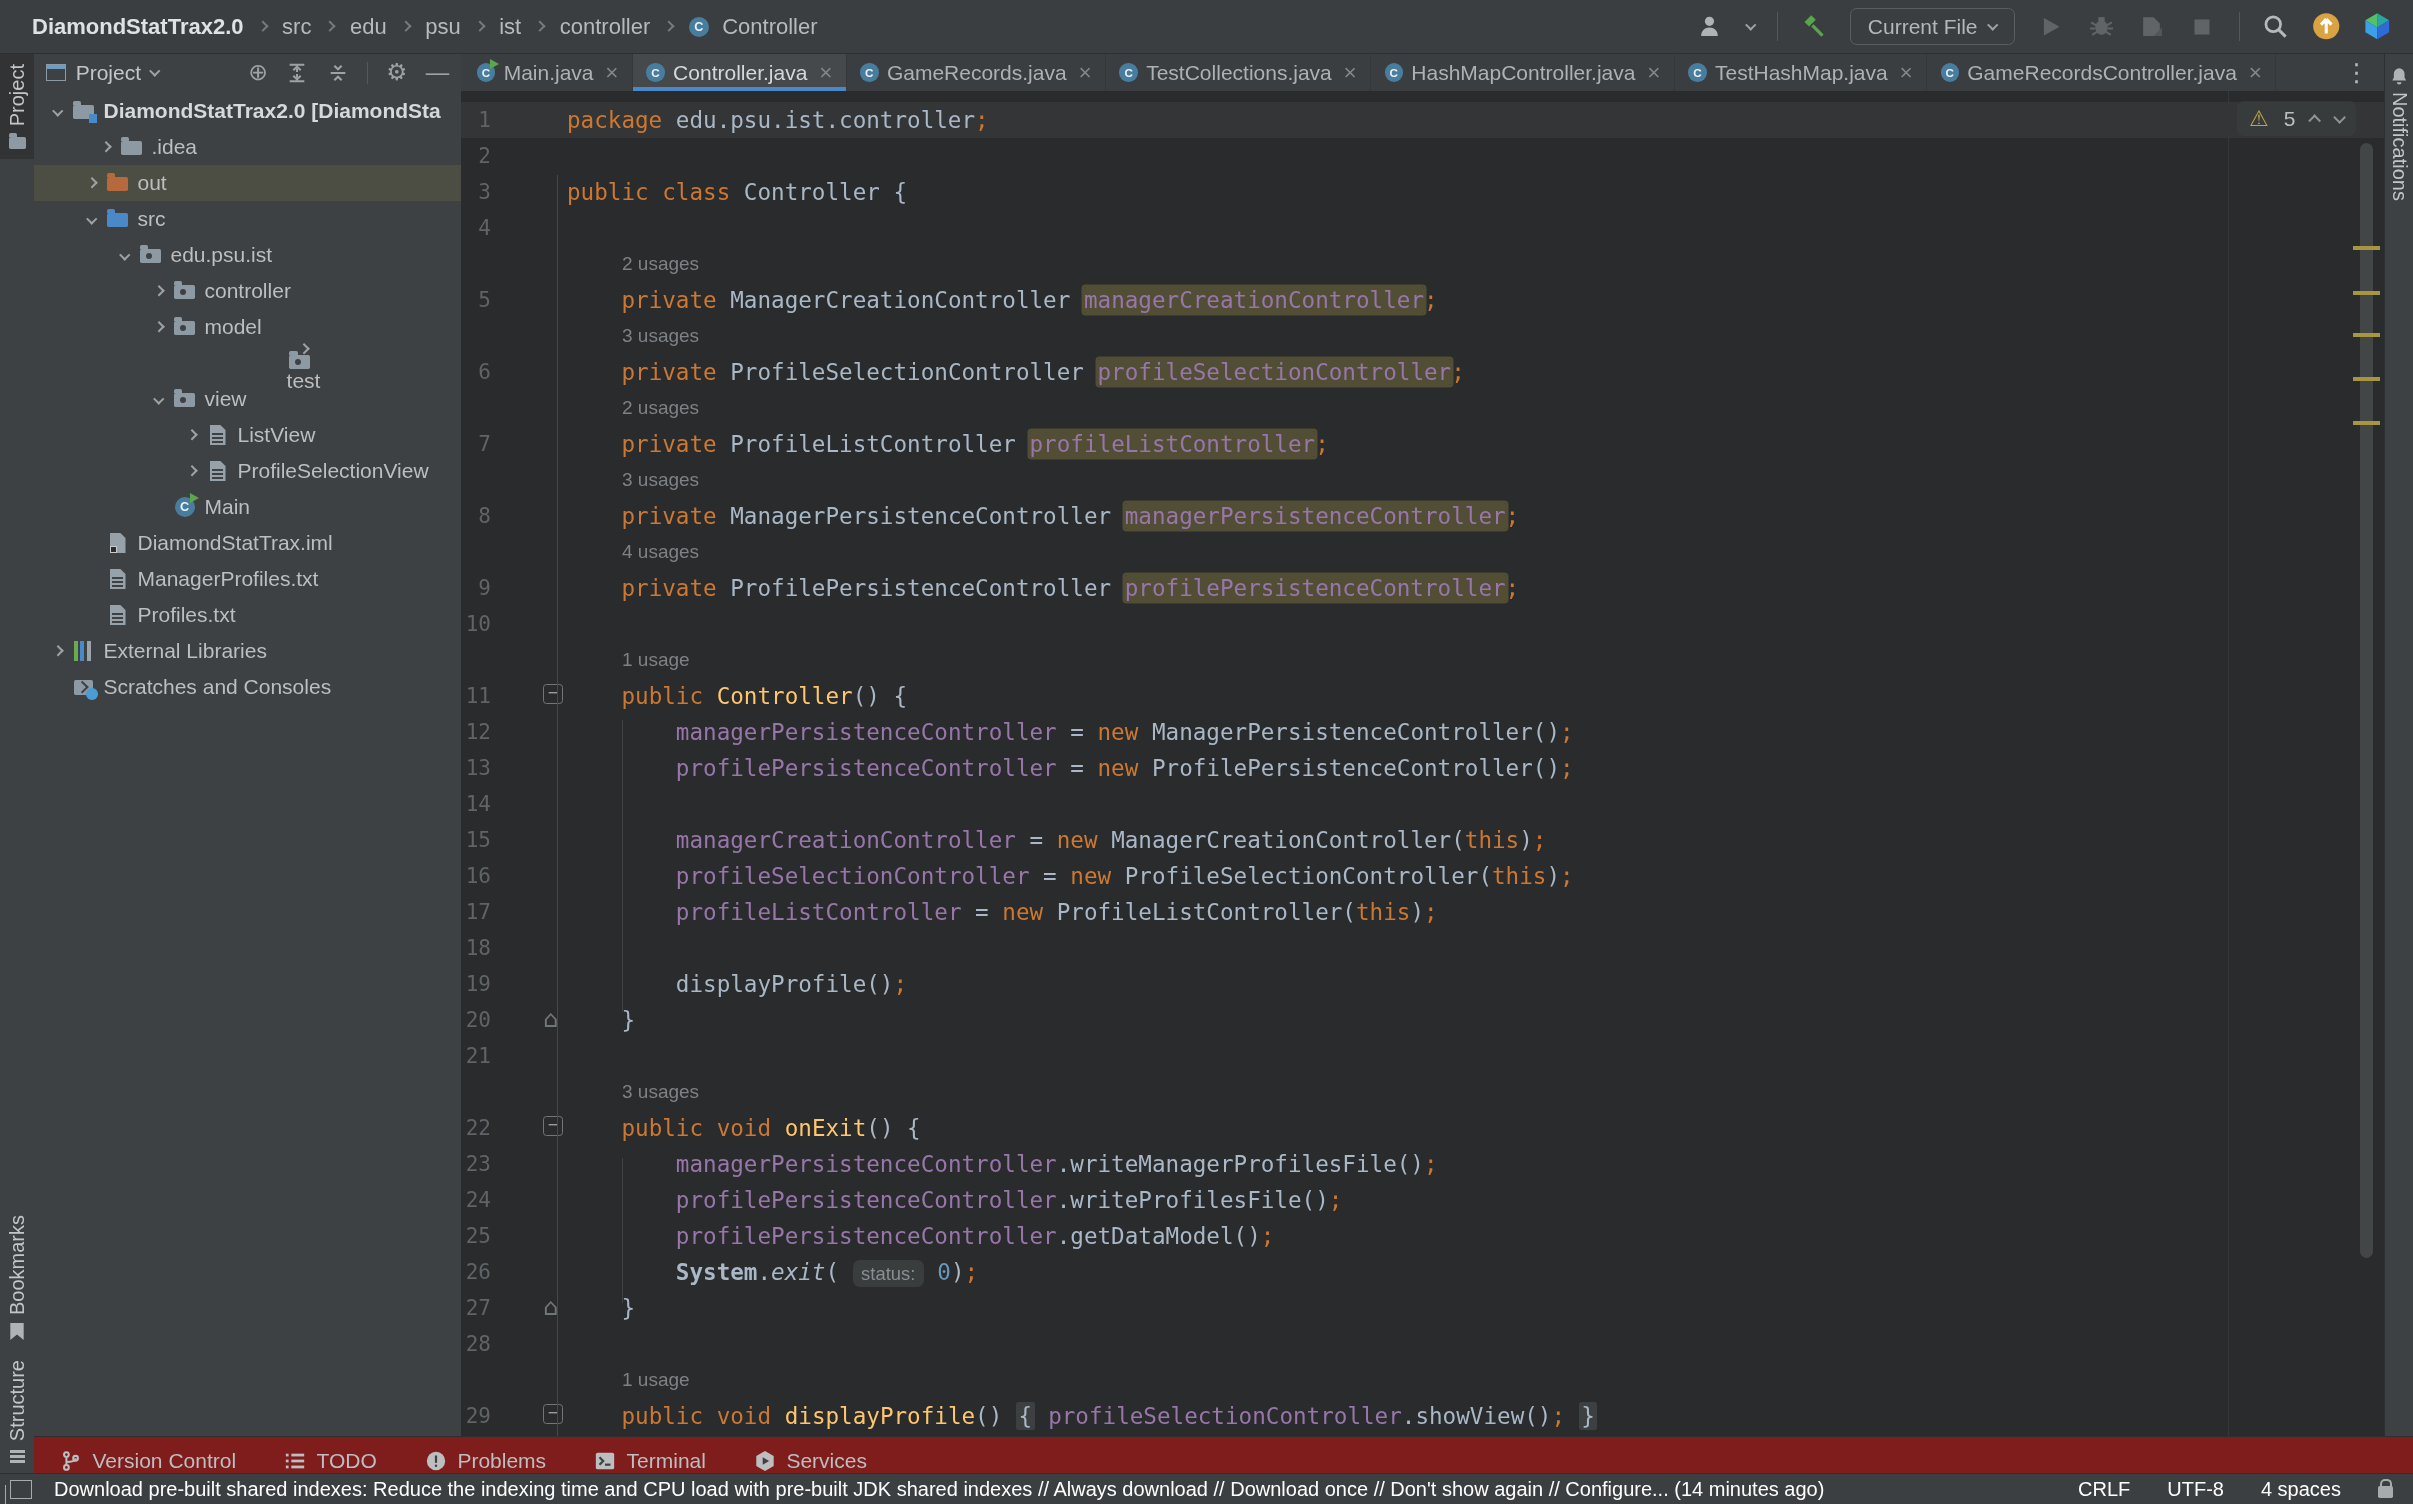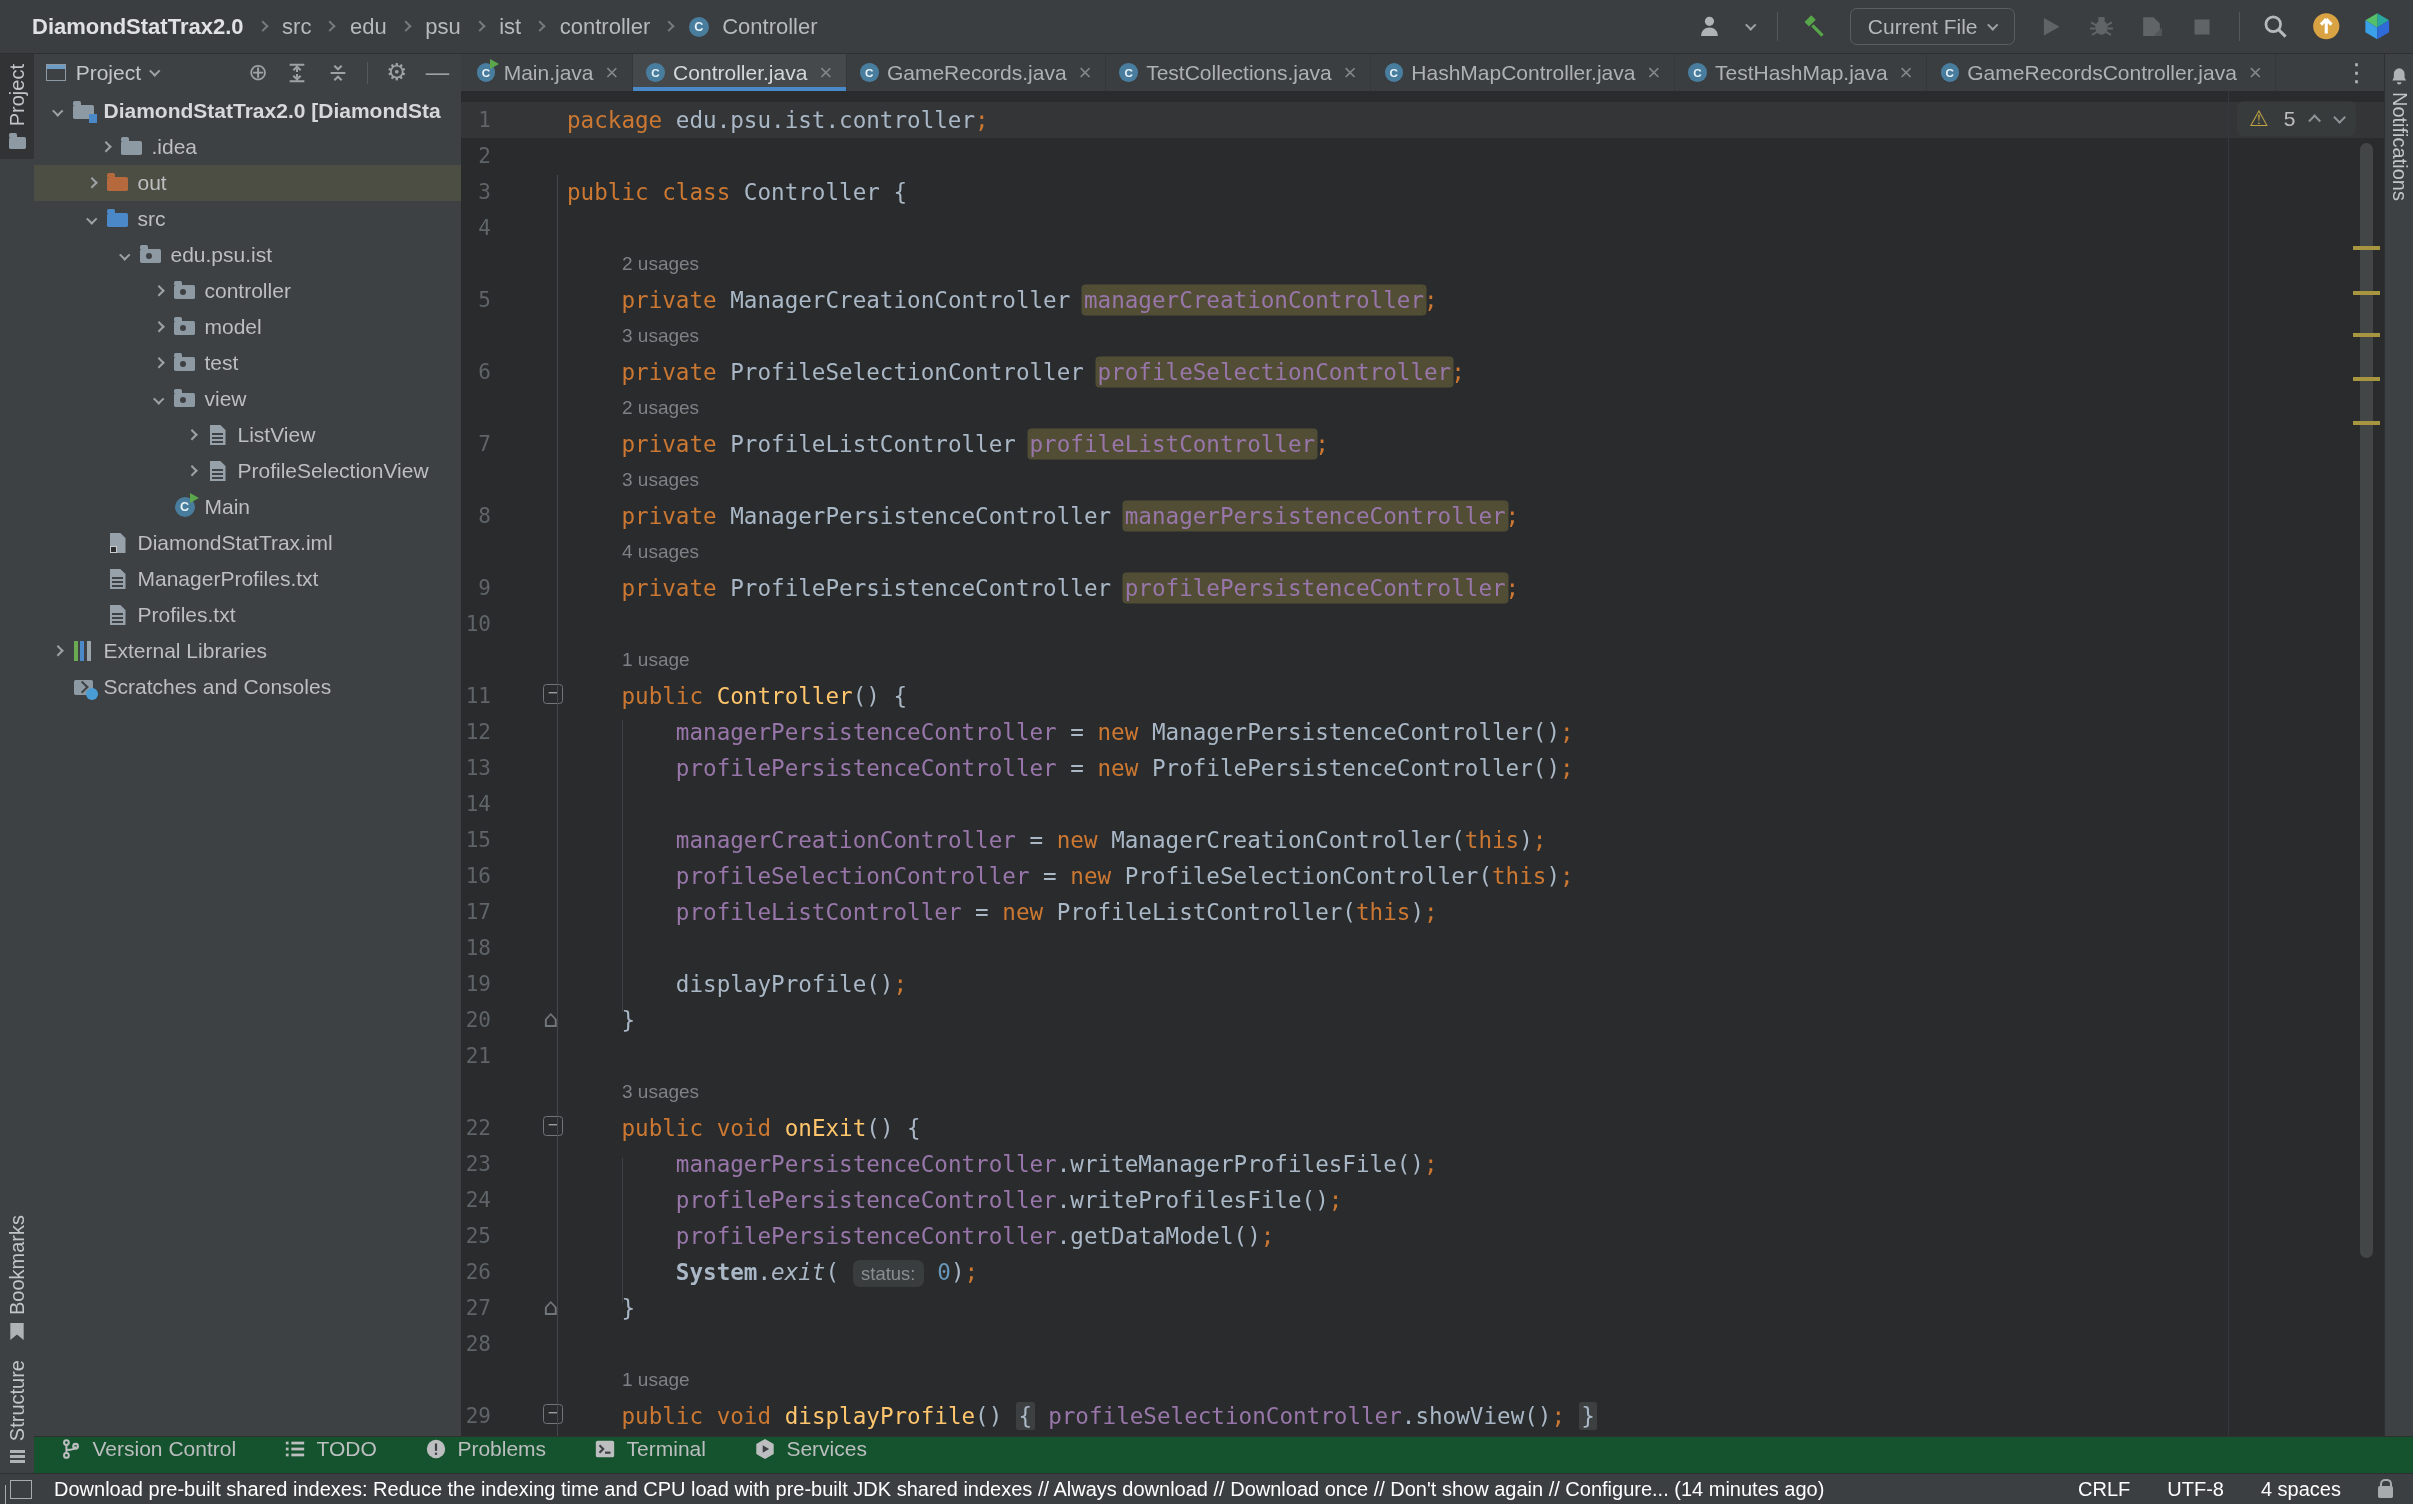--- a/index.html
+++ b/index.html
@@ -124,22 +124,22 @@
   .wchev { width:9.2px; height:9.2px; border-right:2.5px solid #8E9396; border-bottom:2.5px solid #8E9396; }
   .wchev.up { transform:rotate(-135deg); margin-top:5px; }
   .wchev.dn { transform:rotate(45deg); margin-top:-1.7px; }
 
   
   #right-stripe { position:absolute; left:2384px; top:54px; width:29px; height:1382px; background:#3E4144;
                   border-left:0.8px solid #2D2F31; display:flex; flex-direction:column; align-items:center; }
   .vtext-right { writing-mode:vertical-rl; font-size:20px; color:#C3C6C8; margin-top:6.7px; }
 
   
-  #bottombar { position:absolute; left:34px; top:1436px; width:2380px; height:37px; background:#14532d;
-               border-top:0.8px solid #2D2F31; display:flex; align-items:flex-start; gap:47px; padding-left:25px; }
+  #bottombar { position:absolute; left:34px; top:1436px; width:2380px; height:37px; background:#7f1d1d;
+               border-top:0.8px solid #2D2F31; display:flex; align-items:flex-end; gap:47px; padding-left:25px; }
   .bb-item { display:flex; align-items:center; gap:10px; font-size:21px; color:#BCBEC0; }
   .bb-ic { width:23.5px; height:23.5px; display:flex; align-items:center; justify-content:center; }
 
   
   #statusbar { position:absolute; left:0; top:1473px; width:2413px; height:32px; background:#3C3F41;
                border-top:0.8px solid #2D2F31; display:flex; align-items:center; font-size:20px; color:#ffffff; }
   #status-ic { width:22px; height:18.4px; border:1.7px solid #A8ABAD; margin-left:10px; position:relative; }
   #status-ic::before { content:''; position:absolute; left:-5.9px; top:4.2px; width:22px; height:18.4px;
                        border-left:1.7px solid #A8ABAD; border-bottom:1.7px solid #A8ABAD; }
   #status-msg { margin-left:22px; white-space:nowrap; }
@@ -345,21 +345,21 @@
           <span class="chev-slot">
             <span class="chev r"></span>
           </span>
           <span class="ticon">
             <span class="fico">
               <i class="dot"></i>
             </span>
           </span>
           <span class="lbl">model</span>
         </div>
-        <div class="trow" style="padding-left: 111px;">
+        <div class="trow" style="padding-left: 111px; flex-direction: column;">
           <span class="chev-slot">
             <span class="chev r"></span>
           </span>
           <span class="ticon">
             <span class="fico">
               <i class="dot"></i>
             </span>
           </span>
           <span class="lbl">test</span>
         </div>

